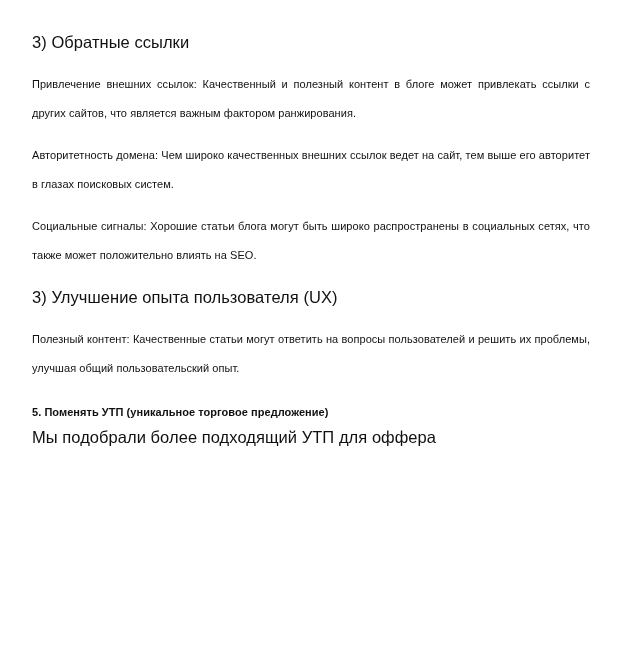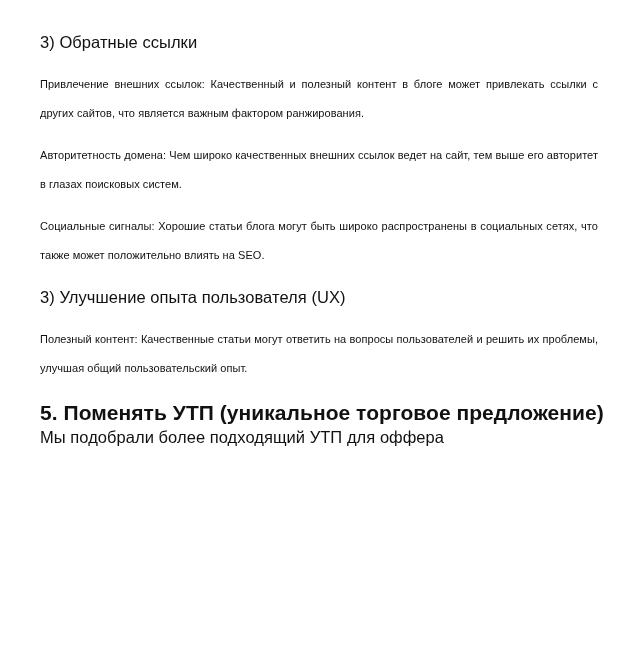--- a/index.html
+++ b/index.html
@@ -14,21 +14,21 @@
     overflow: hidden;
     font-family: "Liberation Sans", "DejaVu Sans", sans-serif;
     color: #111111;
     -webkit-font-smoothing: antialiased;
   }
 
   .page {
     box-sizing: border-box;
     width: 628px;
     height: 658px;
-    padding: 28px 30px 0 40px;
+    padding: 28px 30px 0 32px;
     background: #ffffff;
   }
 
   .doc {
     width: 558px;
   }
 
   
   .subheading {
     font-size: 16.5px;
@@ -52,21 +52,21 @@
   }
   .para:last-child {
     margin-bottom: 0;
   }
 
   
   .final-block {
     margin-top: 17px;
   }
   .final-heading {
-    font-size: 21px;
+    font-size: 11px;
     line-height: 25px;
     font-weight: 700;
     text-align: left;
     margin: 0;
     letter-spacing: 0.05px;
     white-space: nowrap;
   }
   .final-sub {
     font-size: 16.5px;
     line-height: 25px;

